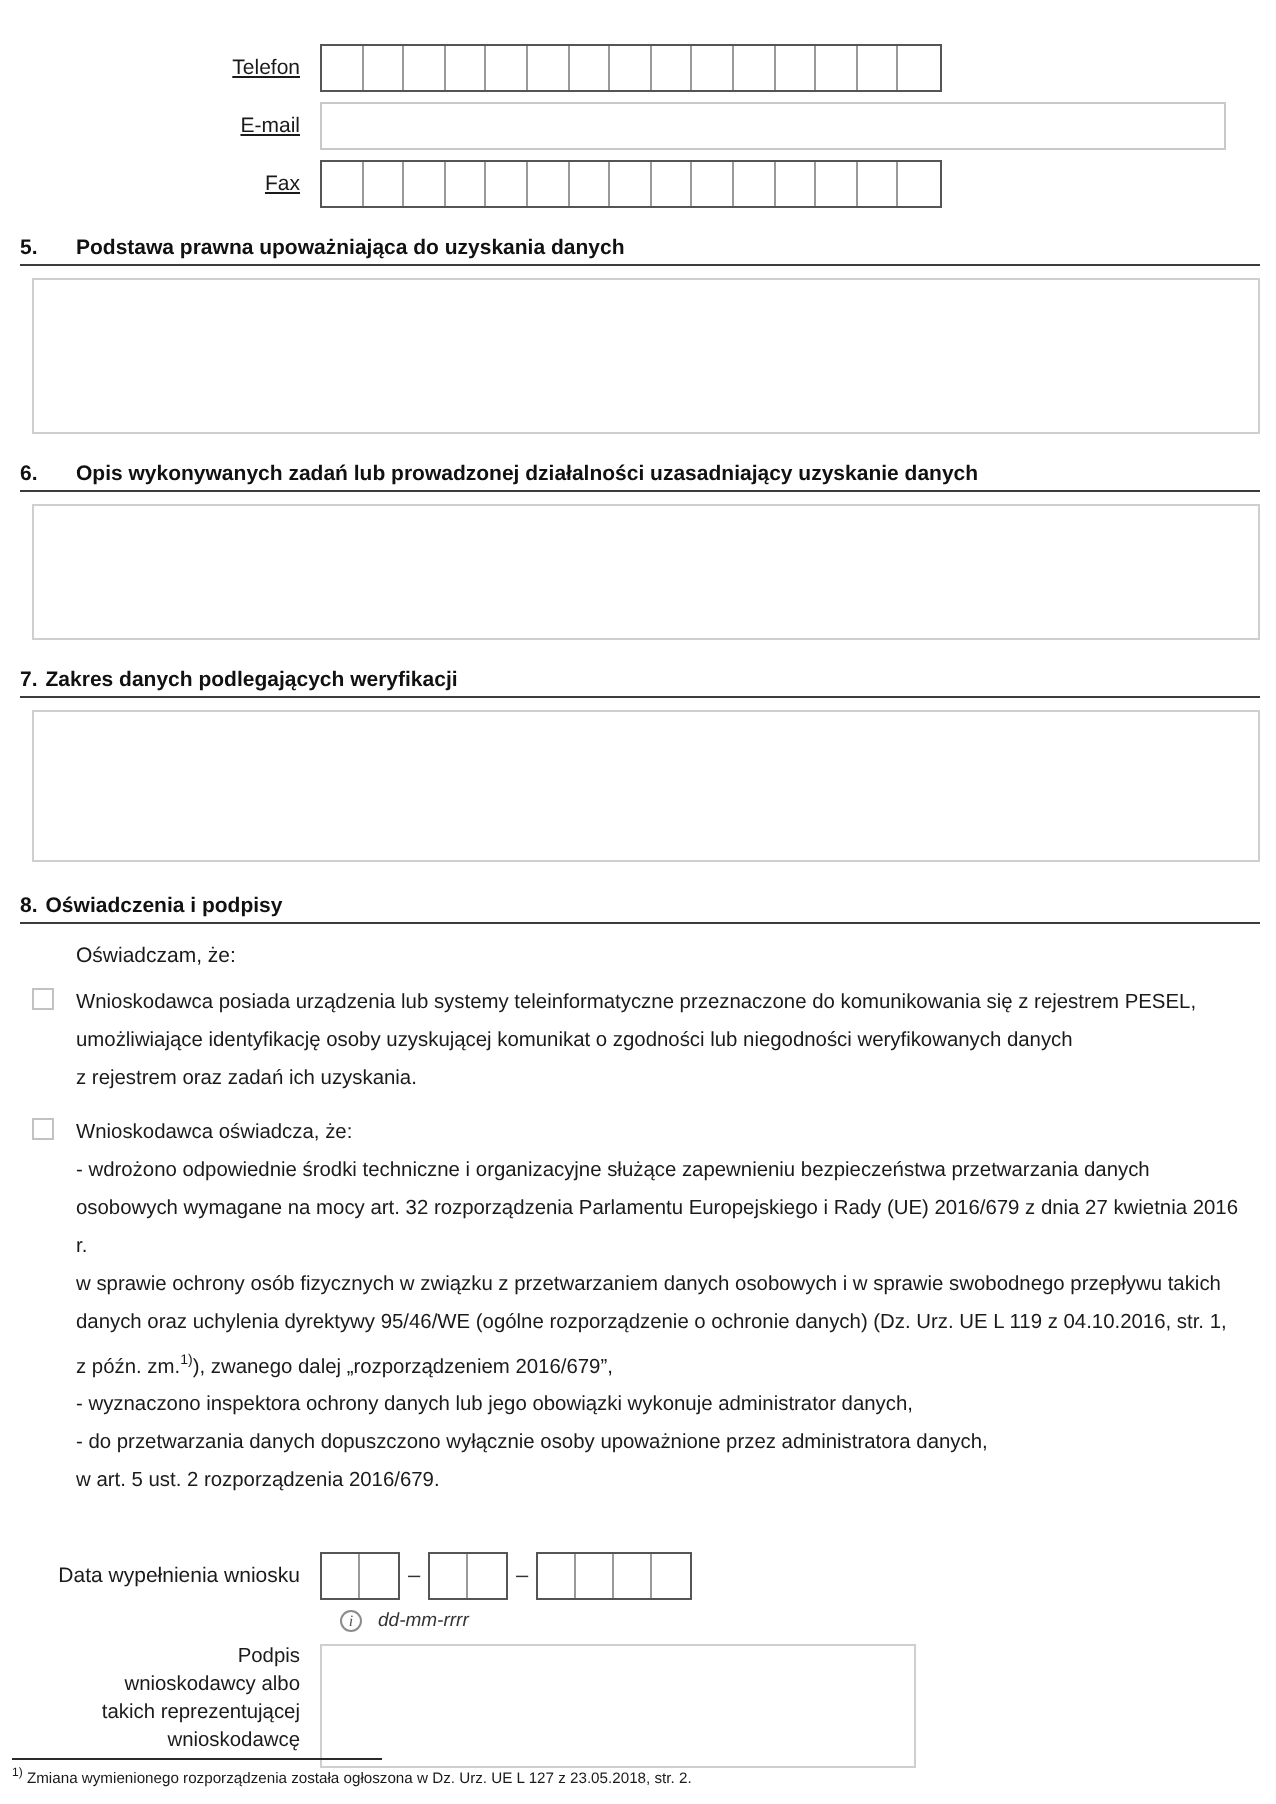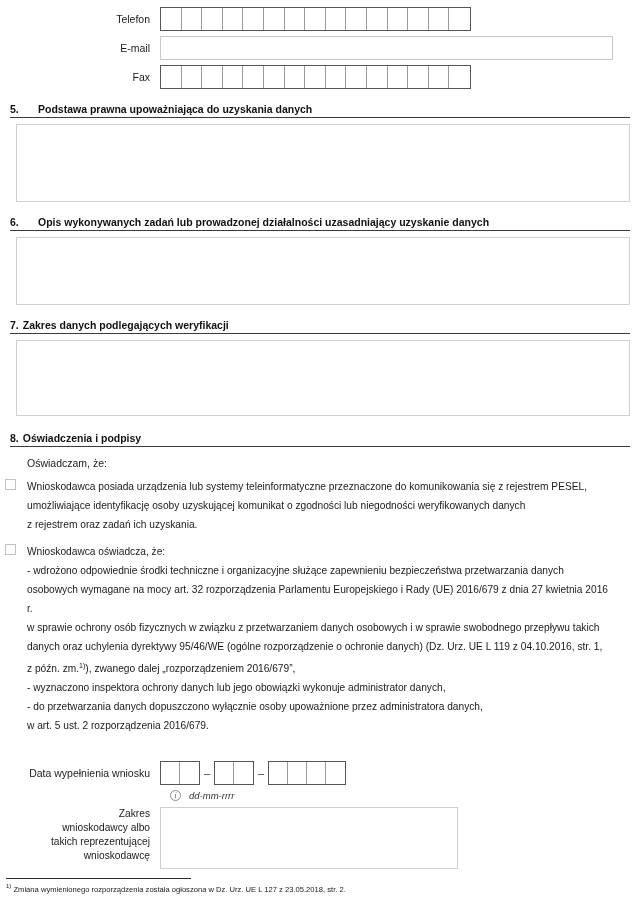--- a/index.html
+++ b/index.html
@@ -82,21 +82,21 @@
     margin: 6px 8px 0 16px;
     box-sizing: border-box;
   }
   .ta-h80 { height: 78px; }
   .ta-h70 { height: 68px; }
   .ta-h76 { height: 76px; }
 
   
   .decl-wrap {
     margin: 10px 0 0 0;
-    padding-left: 5px;
+    padding-left: 16px;
   }
   .oswiadczam {
     font-size: 10.5px;
     margin: 0 0 8px 22px;
     color: #1a1a1a;
   }
   .decl-item {
     display: flex;
     align-items: flex-start;
     margin-bottom: 8px;
@@ -217,21 +217,21 @@
   }
   .footnote-text {
     font-size: 7.6px;
     color: #1a1a1a;
   }
   .footnote-text .sup { font-size: 6px; }
 </style>
 </head>
 <body>
 
-<div style="padding-top:7px;">
+<div style="padding-top:22px;text-decoration:underline;">
 
   <div class="contact-row">
     <div class="contact-label">Telefon</div>
     <div class="cellbox" id="telefon-cells">
         <div class="cell"></div>
         <div class="cell"></div>
         <div class="cell"></div>
         <div class="cell"></div>
         <div class="cell"></div>
         <div class="cell"></div>
@@ -361,21 +361,21 @@
     </div>
   </div>
   <div class="hint-row">
     <div class="info-icon">i</div>
     <div class="hint-text">dd-mm-rrrr</div>
   </div>
 </div>
 
 <div class="sig-row">
   <div class="sig-label">
-    <div>Zakres</div>
+    <div>Podpis</div>
     <div>wnioskodawcy albo</div>
     <div>takich reprezentującej</div>
     <div>wnioskodawcę</div>
   </div>
   <div class="sig-box"></div>
 </div>
 
 <div class="footnote">
   <div class="footnote-rule"></div>
   <div class="footnote-text">

